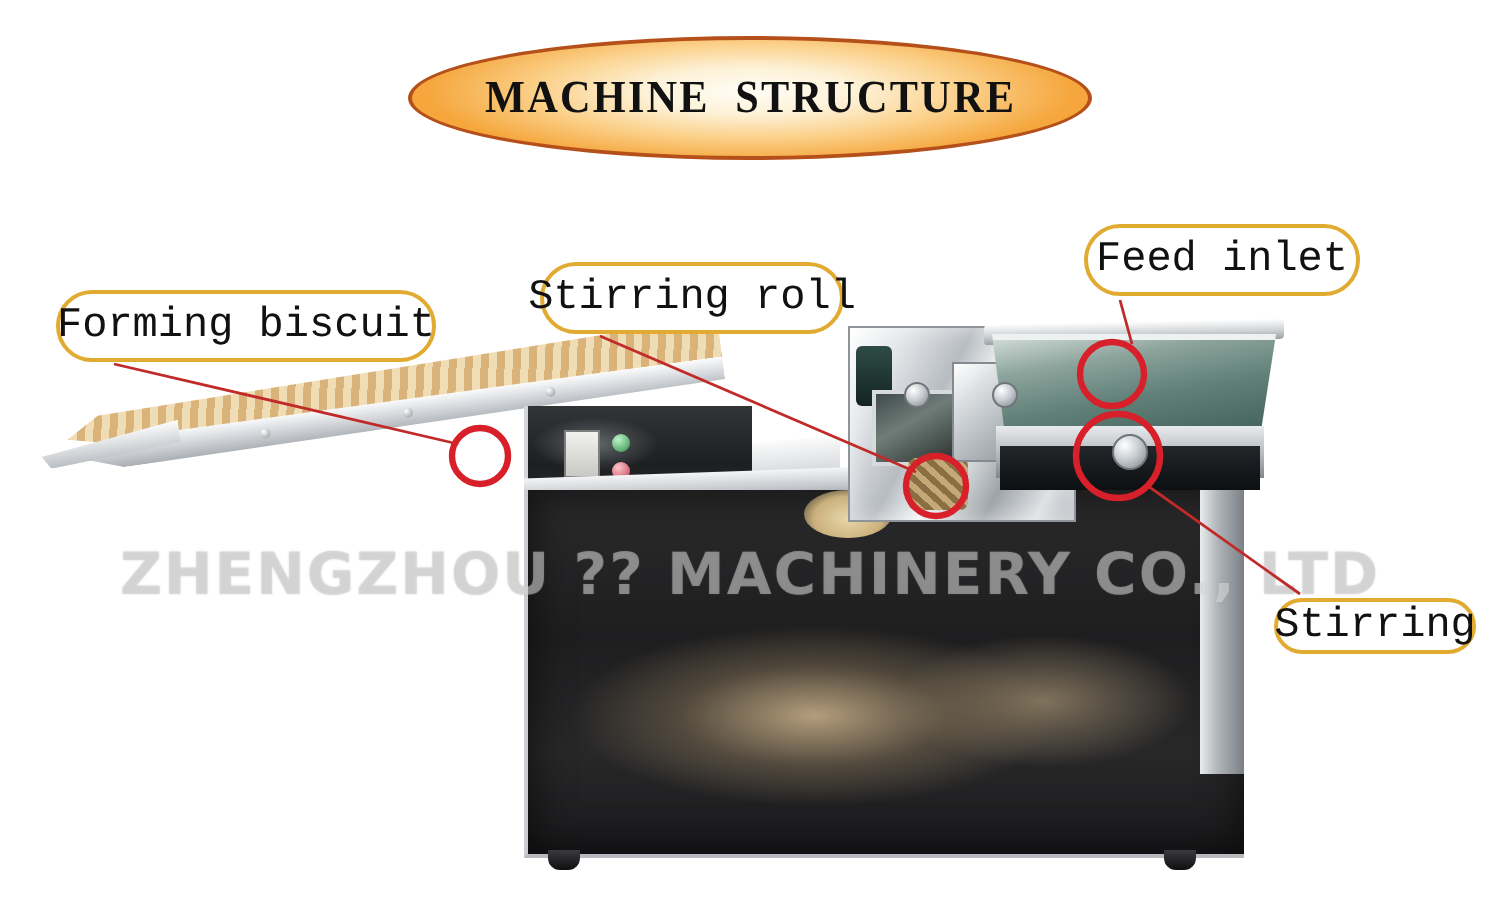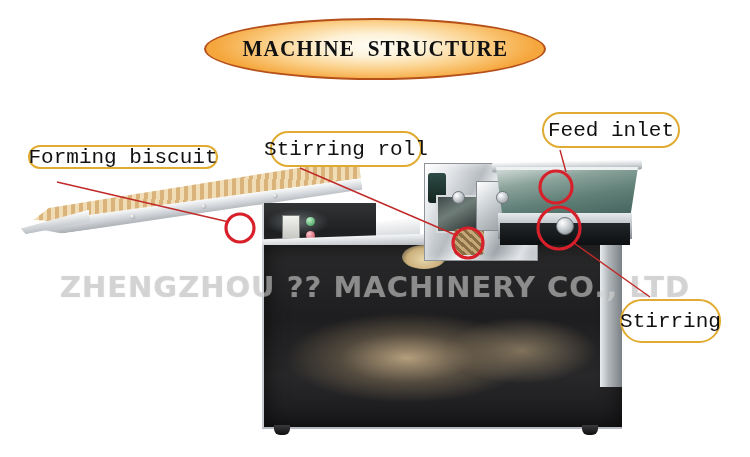--- a/index.html
+++ b/index.html
@@ -52,24 +52,24 @@
     font-family: Liberation Mono, monospace;
     font-size: 21px;
     line-height: 1;
     display: flex;
     align-items: center;
     justify-content: center;
     box-sizing: border-box;
     white-space: nowrap;
     z-index: 30;
   }
-  #callout-forming-biscuit { left: 28px;  top: 145px; width: 190px; height: 24px; }
+  #callout-forming-biscuit { left: 28px;  top: 145px; width: 190px; height: 36px; }
   #callout-forming-roll    { left: 270px; top: 131px; width: 152px; height: 36px; }
   #callout-feed-inlet      { left: 542px; top: 112px; width: 138px; height: 36px; }
-  #callout-stirring        { left: 620px; top: 299px; width: 101px; height: 44px; }
+  #callout-stirring        { left: 637px; top: 299px; width: 101px; height: 28px; }
 
   
   #overlay {
     position: absolute;
     left: 0; top: 0;
     width: 750px;
     height: 457px;
     z-index: 25;
     pointer-events: none;
   }

